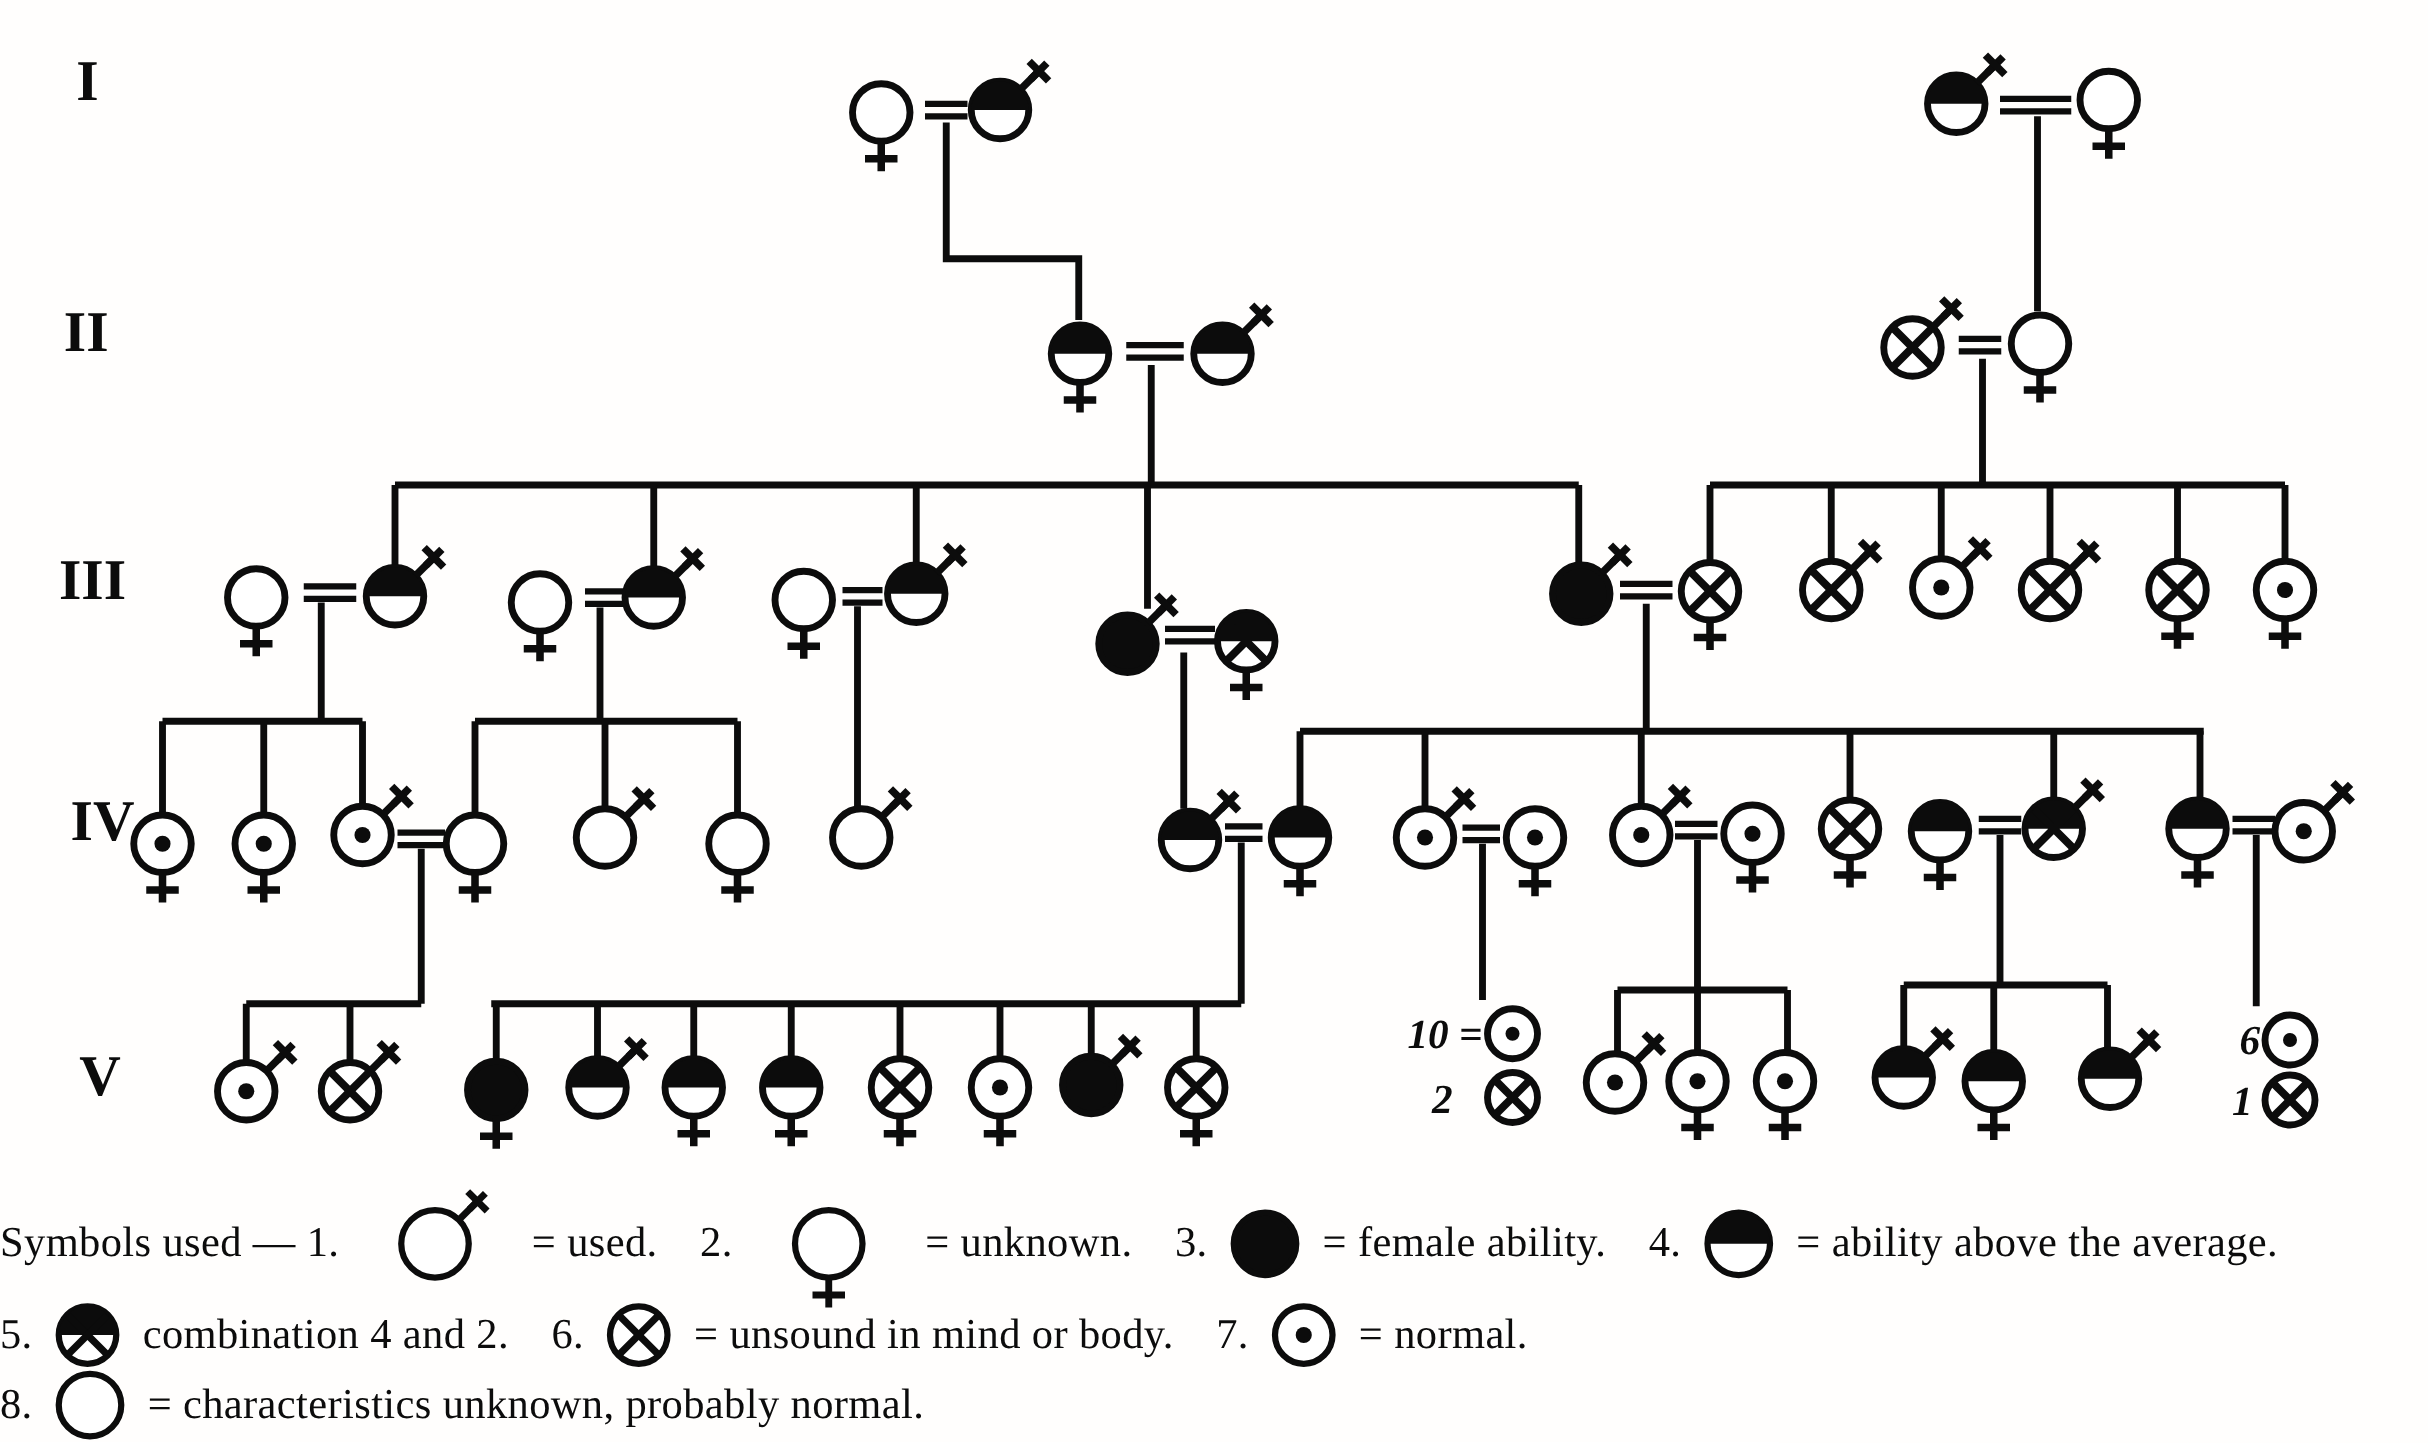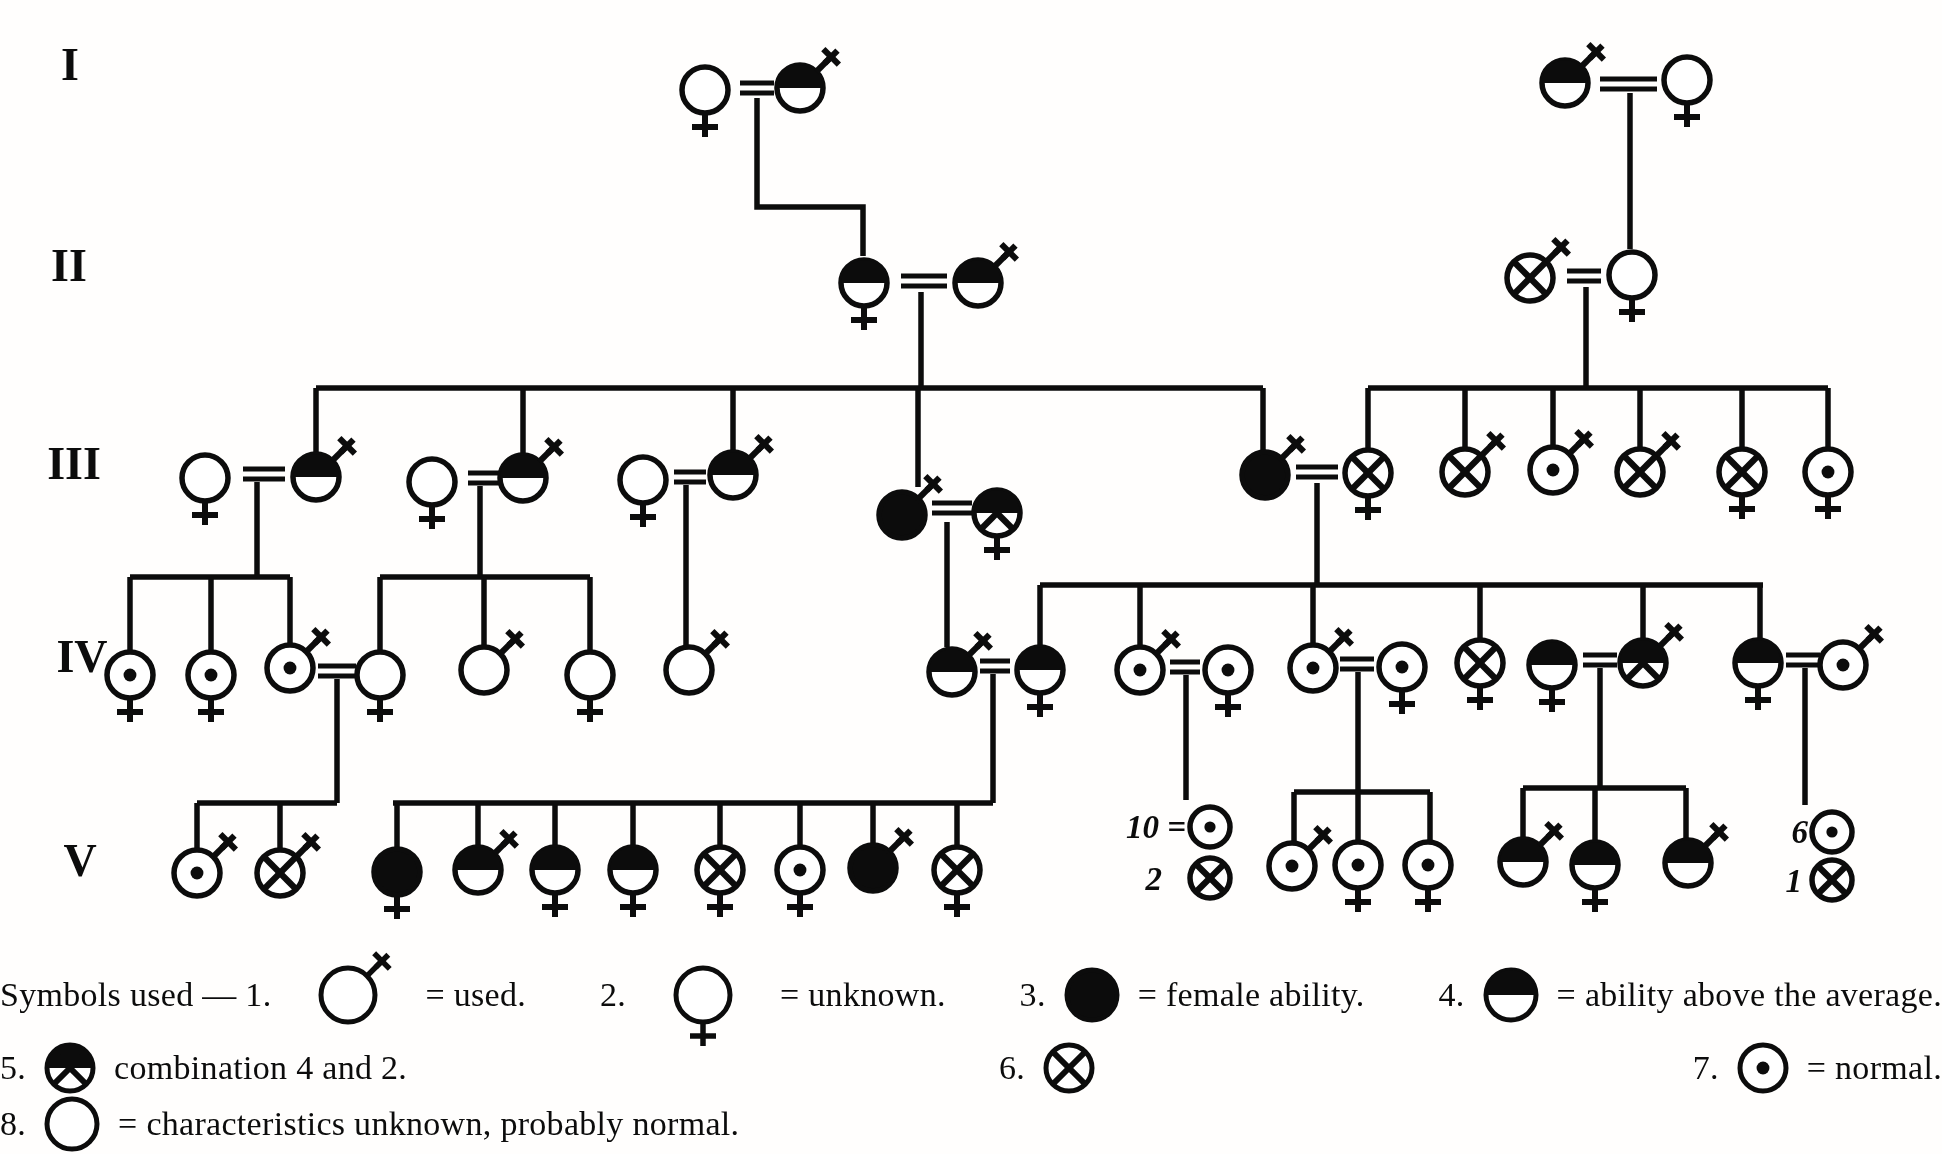--- a/index.html
+++ b/index.html
@@ -3,21 +3,21 @@
 <meta charset="utf-8">
 <style>
   html,body{margin:0;padding:0;background:#ffffff;}
   .page{
     position:relative;width:1942px;height:1154px;background:#fffefd;
     font-family:"Liberation Serif","DejaVu Serif",serif;color:#0c0c0c;overflow:hidden;
   }
   svg.chart{position:absolute;left:0;top:0;}
   .genlabel{font-family:"Liberation Serif","DejaVu Serif",serif;font-weight:700;font-size:46px;fill:#0c0c0c;}
   .count{font-family:"Liberation Serif","DejaVu Serif",serif;font-style:italic;font-weight:700;font-size:33px;fill:#0c0c0c;}
-  .legend-row{position:absolute;left:0;width:100%;display:flex;justify-content:space-between;align-items:center;gap:34px;}
+  .legend-row{position:absolute;left:0;width:100%;display:flex;justify-content:flex-start;align-items:center;gap:34px;}
   #legend-row1{top:930px;height:130px;}
   #legend-row2{top:1022px;height:92px;}
   #legend-row3{top:1086px;height:76px;}
   .legend-group{display:flex;align-items:center;gap:12px;font-size:34px;white-space:nowrap;letter-spacing:.3px;}
   .legend-group svg{flex:none;display:block;}
 </style>
 </head>
 <body>
 
 <div class="page">
@@ -600,20 +600,21 @@
       </span>
       <span class="legend-group">
         <span>6.</span>
         <svg viewBox="-32 -32 64 64" width="64" height="64">
           <g>
             <circle r="23" fill="#fff" stroke="#0c0c0c" stroke-width="5"></circle>
             <line x1="-15.64" y1="-15.64" x2="15.64" y2="15.64" stroke="#0c0c0c" stroke-width="5.75" stroke-linecap="butt"></line>
             <line x1="-15.64" y1="15.64" x2="15.64" y2="-15.64" stroke="#0c0c0c" stroke-width="5.75" stroke-linecap="butt"></line>
           </g>
         </svg>
+        <span>= unsound in mind or body.</span>
       </span>
       <span class="legend-group">
         <span>7.</span>
         <svg viewBox="-32 -32 64 64" width="64" height="64">
           <g>
             <circle r="23" fill="#fff" stroke="#0c0c0c" stroke-width="5"></circle>
             <circle r="6.44" fill="#0c0c0c"></circle>
           </g>
         </svg>
         <span>= normal.</span>

